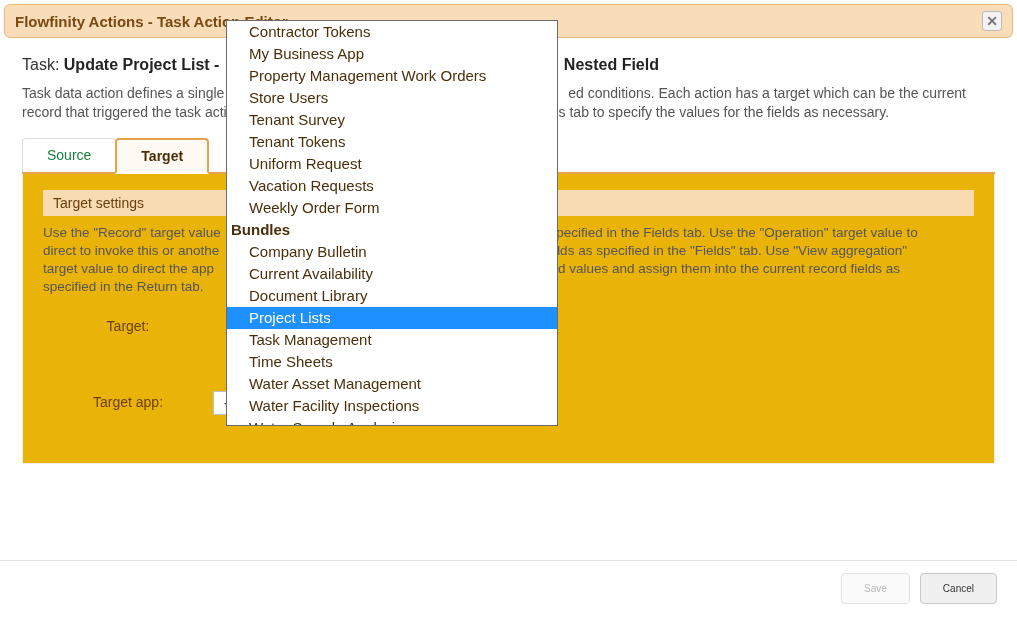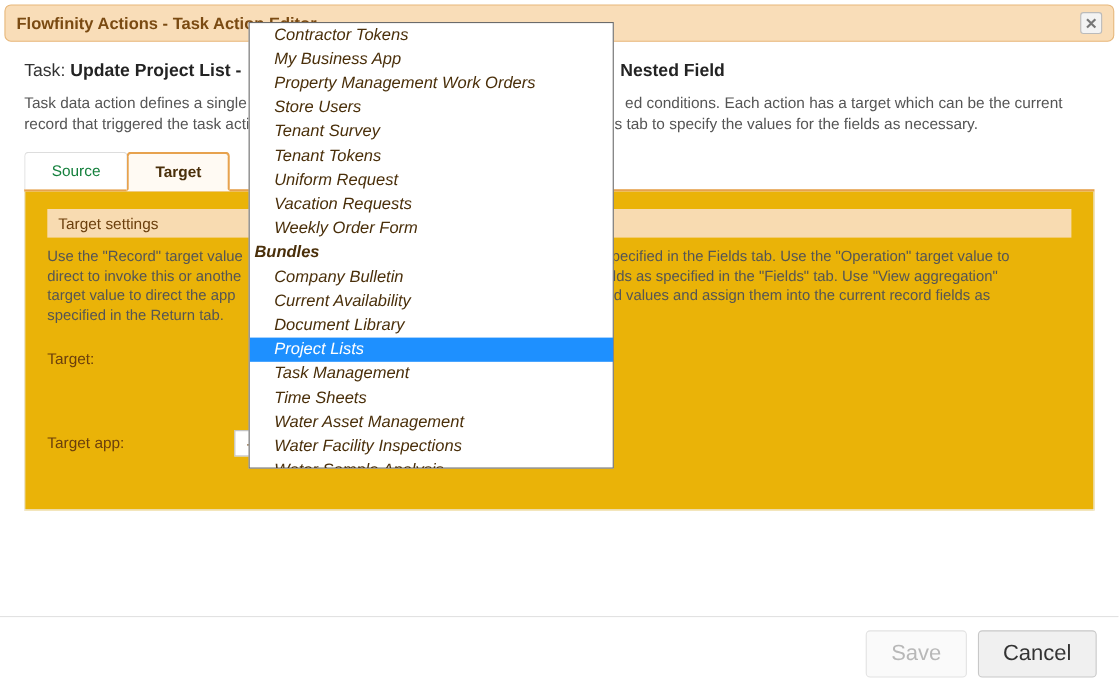--- a/index.html
+++ b/index.html
@@ -103,20 +103,21 @@
   }
   .form-row {
     display: flex;
     margin-bottom: 14px;
   }
   .form-row .form-label {
     width: 170px;
     color: #6b3f0d;
     font-size: 14px;
     padding-top: 3px;
+    text-align: center;
   }
   .form-row .form-control {
     flex: 0 0 335px;
   }
   select.dropdown {
     width: 335px;
     height: 24px;
     border: 1px solid #bfbfbf;
     background: #fff;
     color: #6b3f0d;
@@ -135,21 +136,21 @@
     padding: 12px 20px;
     display: flex;
     justify-content: flex-end;
     gap: 10px;
     background: #fff;
   }
   .btn {
     padding: 9px 22px;
     border: 1px solid #c8c8c8;
     border-radius: 4px;
-    font-size: 20px;
+    font-size: 10px;
     background: #f0f0f0;
     color: #333;
     cursor: pointer;
   }
   .btn.disabled {
     color: #b8b8b8;
     background: #fafafa;
     border-color: #e2e2e2;
     cursor: default;
   }
@@ -169,21 +170,20 @@
     overflow-y: auto;
     height: 100%;
   }
   .opt {
     padding: 1px 6px 1px 22px;
     color: #4a2f0a;
     cursor: pointer;
     font-size: 15px;
     line-height: 20px;
     white-space: nowrap;
-    font-style: italic;
   }
   .opt.group {
     padding-left: 4px;
     font-weight: bold;
   }
   .opt.highlight {
     background: #1e90ff;
     color: #fff;
   }
   

